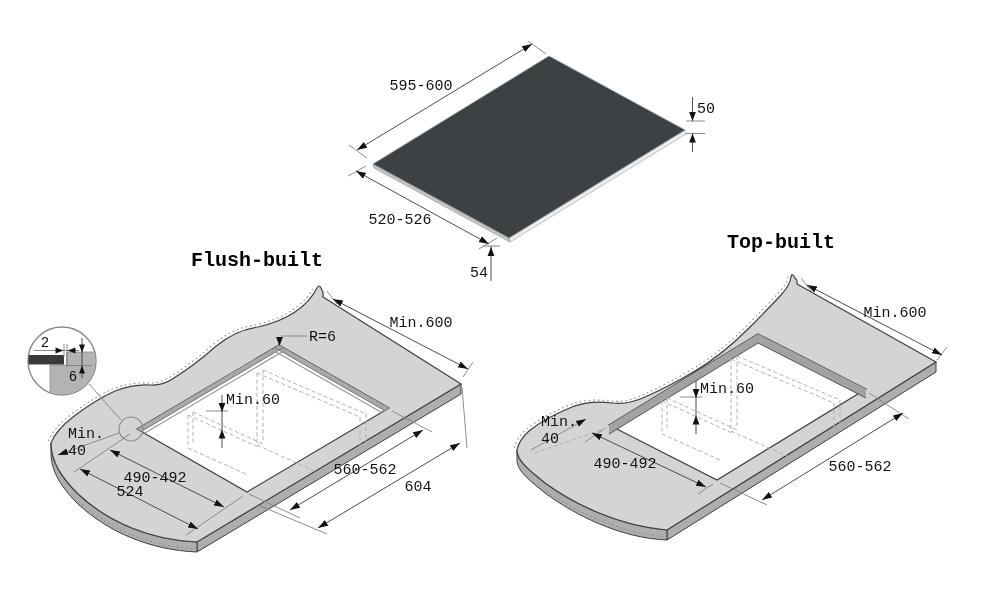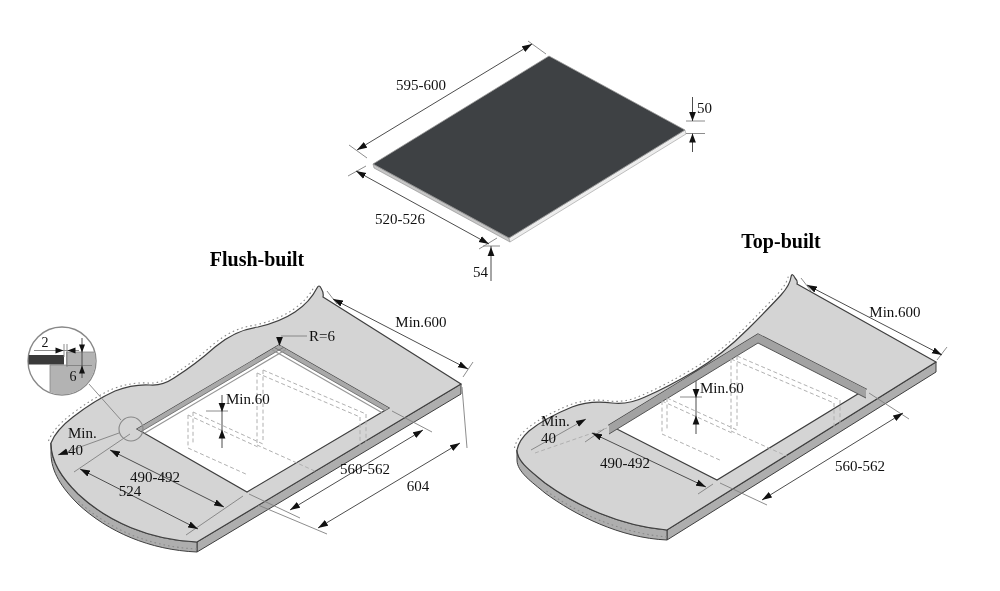--- a/index.html
+++ b/index.html
@@ -1,16 +1,16 @@
 <!DOCTYPE html>
 <html><head>
 <meta charset="utf-8">
 <style>
   html,body{margin:0;padding:0;background:#fff;}
-  .stage{width:1000px;height:591px;position:relative;font-family:Liberation Serif, serif;}
+  .stage{width:1000px;height:591px;position:relative;font-family:Liberation Mono, monospace;}
   svg{display:block;}
   .dim-text{font-size:15px;fill:#111;}
   .dim-text-sm{font-size:14px;fill:#111;}
   .heading{font-size:20px;font-weight:bold;fill:#000;}
   .dimline{stroke:#4d4d4d;stroke-width:1;fill:none;}
   .extline{stroke:#808080;stroke-width:0.9;fill:none;}
   .dashline{stroke:#b0b0b0;stroke-width:1;fill:none;stroke-dasharray:4 2.6;}
   .fringe{stroke:#8a8a8a;stroke-width:1.1;fill:none;stroke-dasharray:1.6 3;}
   .arrow{fill:#111;stroke:none;}
 </style>

